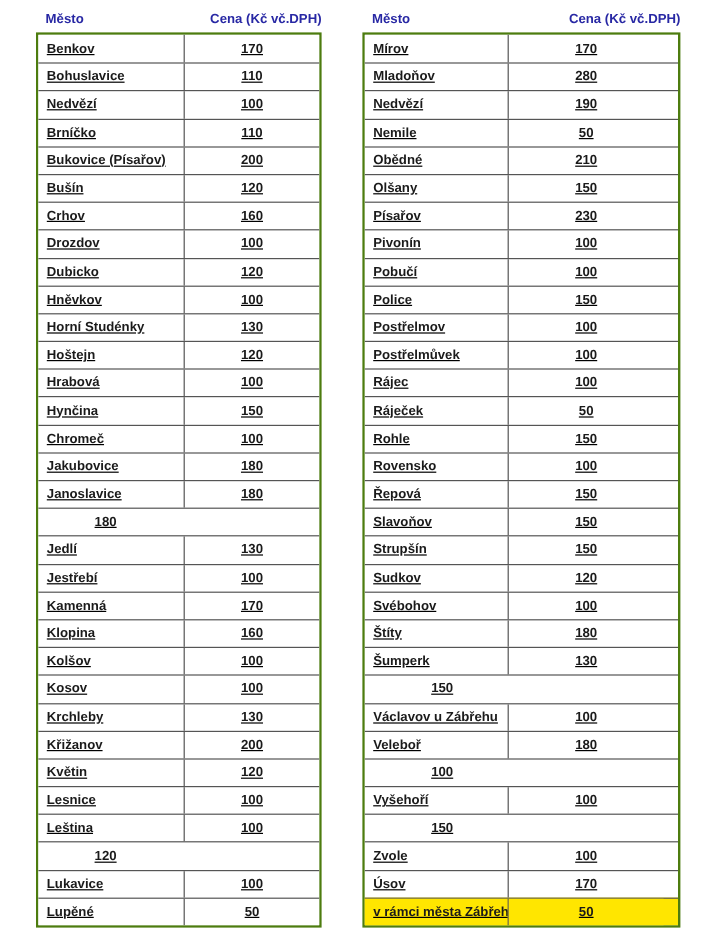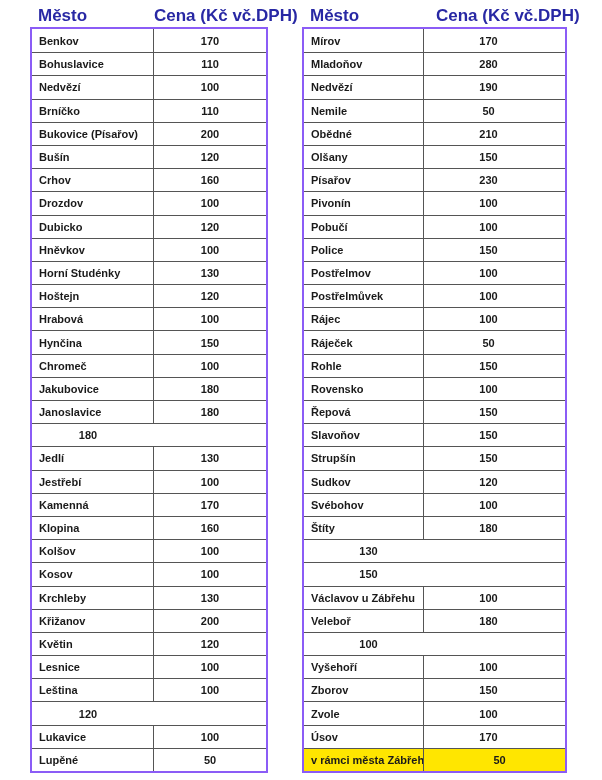--- a/index.html
+++ b/index.html
@@ -19,33 +19,34 @@
     top: 5px;
   }
   .table-block.left  { left: 30px;  width: 238px; }
   .table-block.right { left: 302px; width: 265px; }
 
   .col-headers {
     display: flex;
     align-items: center;
     height: 22px;
     font-weight: bold;
-    font-size: 17px;
+    font-size: 11px;
     color: var(--header-color, #2828A4);
     white-space: nowrap;
   }
   .city-header { padding-left: 8px; box-sizing: border-box; }
   .price-header { text-align: right; }
   .left  .city-header  { width: 124px; }
   .left  .price-header { width: 114px; }
   .right .city-header  { width: 134px; }
   .right .price-header { width: 131px; }
 
   .ptable {
-    border: 2px solid #8b5cf6;
+    border: 2px solid #4d7c0f;
+    text-decoration: underline;
   }
   .row {
     display: flex;
     height: 23.2px;
     box-sizing: border-box;
     border-top: 1px solid #555555;
     background: #ffffff;
   }
   .row:first-child { border-top: none; }
   .cell {
@@ -61,21 +62,21 @@
   .cell.city {
     padding-left: 7px;
     border-right: 1px solid #555555;
   }
   .cell.price { justify-content: center; }
   .left  .cell.city  { width: 122px; }
   .left  .cell.price { width: 112px; }
   .right .cell.city  { width: 120px; }
   .right .cell.price { width: 129px; }
 
-  .row.highlight { background: var(--highlight-color, #FFE600); gap: 11px; }
+  .row.highlight { background: var(--highlight-color, #FFE600); }
   .row.highlight .cell { background: var(--highlight-color, #FFE600); }
 </style>
 </head>
 <body>
 
 <div class="table-block left">
   <div class="col-headers">
     <div class="city-header">Město</div>
     <div class="price-header">Cena (Kč vč.DPH)</div>
   </div>
@@ -297,20 +298,21 @@
       </div>
       <div class="row">
         <div class="cell city">Svébohov</div>
         <div class="cell price">100</div>
       </div>
       <div class="row">
         <div class="cell city">Štíty</div>
         <div class="cell price">180</div>
       </div>
       <div class="row">
+        <div class="cell city">Šumperk</div>
         <div class="cell price">130</div>
       </div>
       <div class="row">
         <div class="cell price">150</div>
       </div>
       <div class="row">
         <div class="cell city">Václavov u Zábřehu</div>
         <div class="cell price">100</div>
       </div>
       <div class="row">
@@ -318,21 +320,20 @@
         <div class="cell price">180</div>
       </div>
       <div class="row">
         <div class="cell price">100</div>
       </div>
       <div class="row">
         <div class="cell city">Vyšehoří</div>
         <div class="cell price">100</div>
       </div>
       <div class="row">
-        <div class="cell city">Zborov</div>
         <div class="cell price">150</div>
       </div>
       <div class="row">
         <div class="cell city">Zvole</div>
         <div class="cell price">100</div>
       </div>
       <div class="row">
         <div class="cell city">Úsov</div>
         <div class="cell price">170</div>
       </div>

